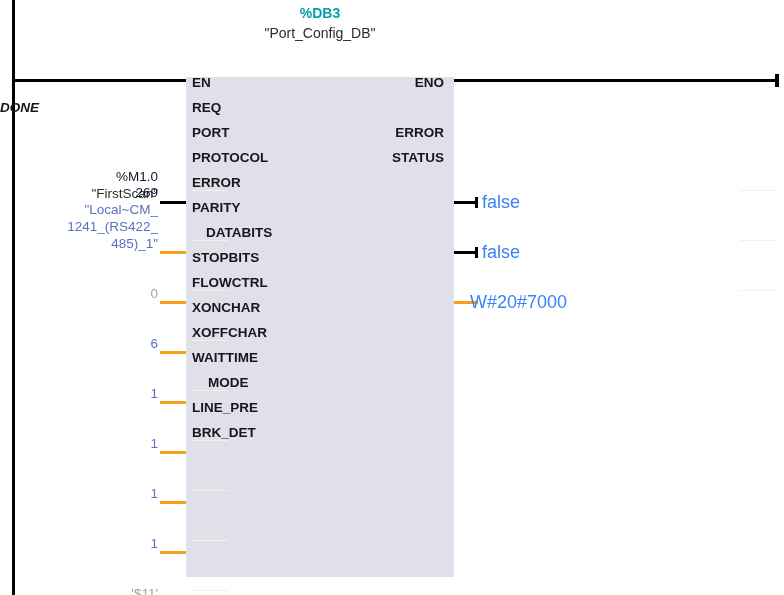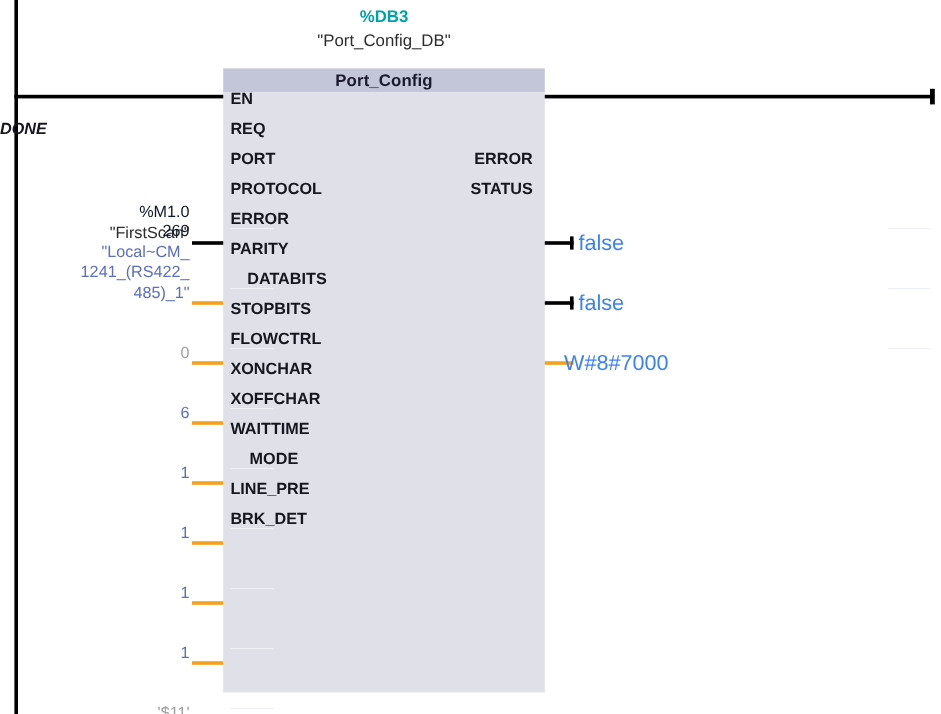--- a/index.html
+++ b/index.html
@@ -75,27 +75,27 @@
   <div class="rail-v"></div>
   <div class="rung-h"></div>
 
   <div class="eno-wire"></div>
   <div class="eno-term"></div>
 
   <div class="hdr hdr-db">%DB3</div>
   <div class="hdr hdr-inst">"Port_Config_DB"</div>
 
   <div class="fb">
-    <div class="fb-title">Port_Config</div>
     <div class="fb-body"></div>
   </div>
 
   <div id="pins">
       <div class="pin" style="top: 70px; left: 0px; width: 784px;">
         <div class="pin-name" style="left: 192px;">EN</div>
+        <div class="pin-name" style="left: 0px; width: 444px; text-align: right;">ENO</div>
       </div>
       <div class="pin" style="top: 95px; left: 0px; width: 784px;">
         <div class="pin-name" style="left: 192px;">REQ</div>
         <div class="stub stub-black" style="top: 106px; left: 160px; width: 26px;"></div>
         <div class="sep" style="top: 95px;"></div>
         <div class="op-val t-teal" style="top: 74px;">%M1.0</div>
         <div class="op-val t-dark" style="top: 91px;">"FirstScan"</div>
       </div>
       <div class="pin" style="top: 120px; left: 0px; width: 784px;">
         <div class="pin-name" style="left: 192px;">PORT</div>
@@ -173,17 +173,17 @@
         <div class="pin-name" style="left: 0px; width: 444px; text-align: right;">ERROR</div>
         <div class="stub stub-black" style="top: 131px; left: 454px; width: 24px;"></div>
         <div class="sep-r" style="top: 120px;"></div>
         <div class="arrow-term" style="top: 127px;"></div>
         <div class="out-val" style="top: 120px;">false</div>
       </div>
       <div class="pin" style="top: 145px; left: 0px; width: 784px;">
         <div class="pin-name" style="left: 0px; width: 444px; text-align: right;">STATUS</div>
         <div class="stub stub-orange" style="top: 156px; left: 454px; width: 24px;"></div>
         <div class="sep-r" style="top: 145px;"></div>
-        <div class="out-val out-val-status" style="top: 145px;">W#8#7000</div>
+        <div class="out-val out-val-status" style="top: 145px;">W#20#7000</div>
       </div>
     </div>
 
 </div>
 
 </body></html>

